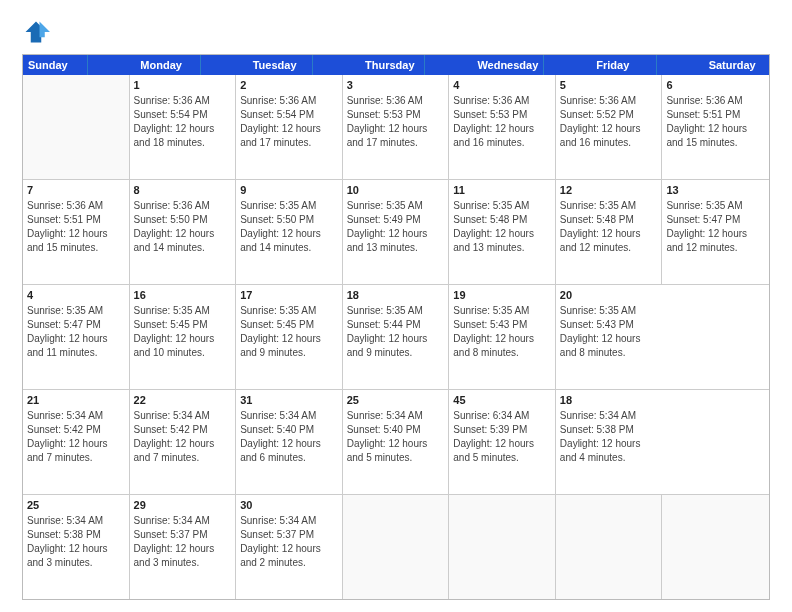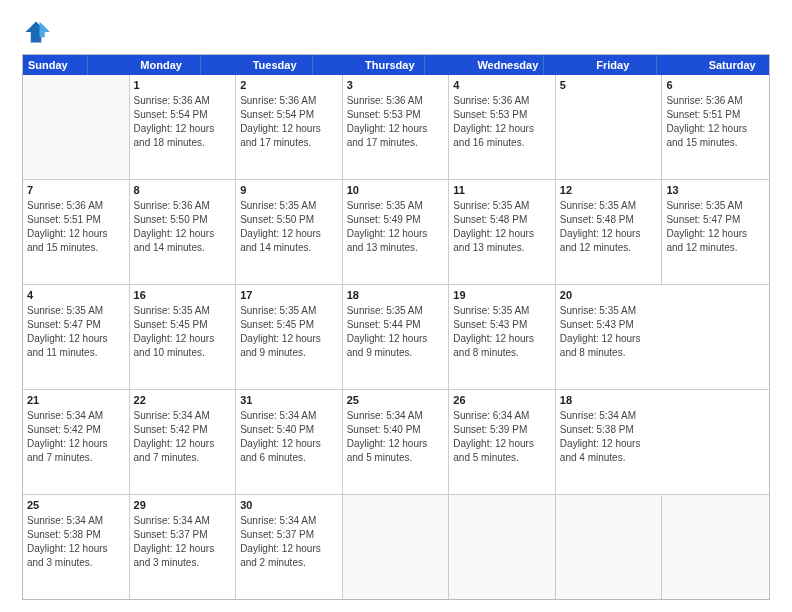--- a/index.html
+++ b/index.html
@@ -166,20 +166,24 @@
           </div>
           <div class="cal-cell">
             <div class="day-number">4</div>
             <div class="day-info">Sunrise: 5:36 AM
 Sunset: 5:53 PM
 Daylight: 12 hours
 and 16 minutes.</div>
           </div>
           <div class="cal-cell">
             <div class="day-number">5</div>
+            <div class="day-info">Sunrise: 5:36 AM
+Sunset: 5:52 PM
+Daylight: 12 hours
+and 16 minutes.</div>
           </div>
           <div class="cal-cell">
             <div class="day-number">6</div>
             <div class="day-info">Sunrise: 5:36 AM
 Sunset: 5:51 PM
 Daylight: 12 hours
 and 15 minutes.</div>
           </div>
         </div>
         <div class="cal-week">
@@ -300,21 +304,21 @@
 and 6 minutes.</div>
           </div>
           <div class="cal-cell">
             <div class="day-number">25</div>
             <div class="day-info">Sunrise: 5:34 AM
 Sunset: 5:40 PM
 Daylight: 12 hours
 and 5 minutes.</div>
           </div>
           <div class="cal-cell">
-            <div class="day-number">26</div>
+            <div class="day-number">45</div>
             <div class="day-info">Sunrise: 6:34 AM
 Sunset: 5:39 PM
 Daylight: 12 hours
 and 5 minutes.</div>
           </div>
           <div class="cal-cell">
             <div class="day-number">18</div>
             <div class="day-info">Sunrise: 5:34 AM
 Sunset: 5:38 PM
 Daylight: 12 hours

